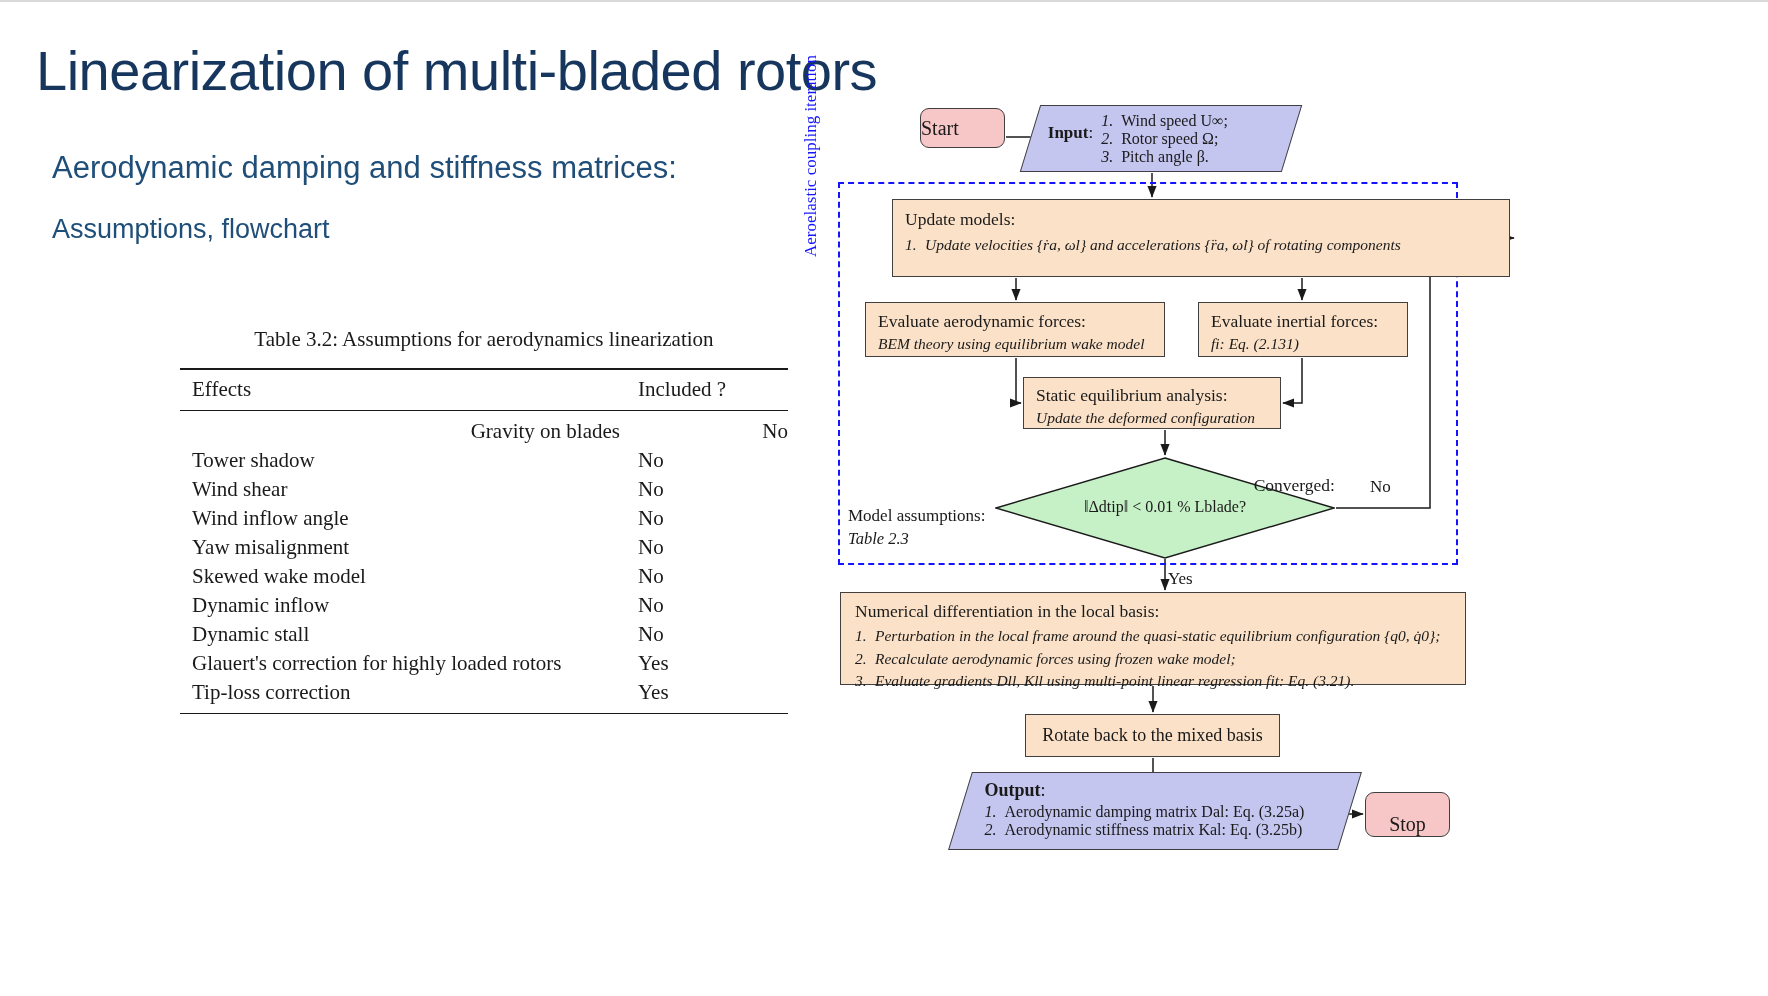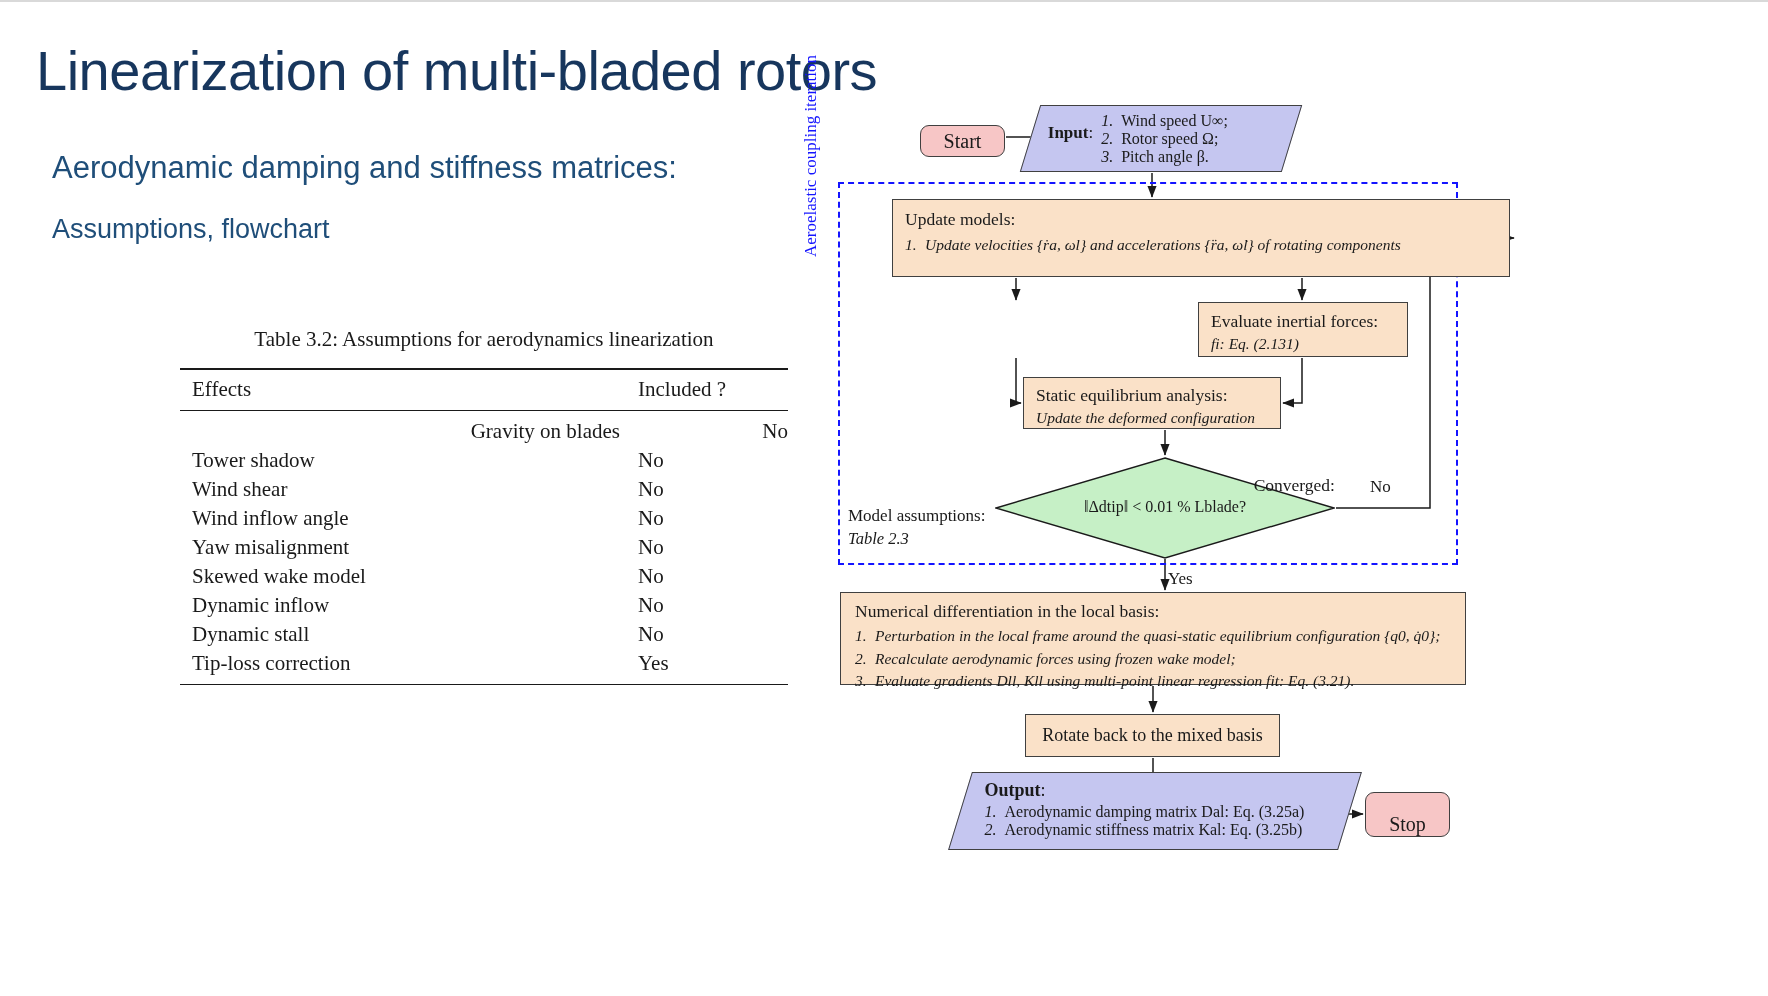--- a/index.html
+++ b/index.html
@@ -62,22 +62,22 @@
   }
   .node{
     position:absolute;box-sizing:border-box;
     border:1.3px solid #404040;
   }
   .proc{background:#fae1c8;}
   .term{background:#f7c6c6;border-radius:9px;}
   .node .hd{font-size:17.5px;line-height:1.32;}
   .node .it{font-style:italic;font-size:15.5px;line-height:1.45;}
   
-  #n-start{left:100px;top:28px;width:85px;height:32px;
-    display:flex;align-items:center;justify-content:center;font-size:20px;}
+  #n-start{left:100px;top:11px;width:85px;height:40px;
+    display:flex;align-items:center;font-size:20px;}
   #n-stop{left:545px;top:695px;width:85px;height:45px;
     display:flex;align-items:flex-end;justify-content:center;font-size:20px;}
   
   .par{position:absolute;background:#c5c6f0;border:1.3px solid #404040;
        transform:skewX(-17deg);box-sizing:border-box;}
   .par-inner{transform:skewX(17deg);}
   #n-input{left:210px;top:8px;width:262px;height:67px;}
   #n-input .par-inner{padding:6px 0 0 16px;}
   #n-output{left:140px;top:675px;width:390px;height:78px;}
   #n-output .par-inner{padding:7px 0 0 22px;}
@@ -167,20 +167,24 @@
             <td>Skewed wake model</td>
             <td>No</td>
           </tr>
         <tr>
             <td>Dynamic inflow</td>
             <td>No</td>
           </tr>
         <tr>
             <td>Dynamic stall</td>
             <td>No</td>
+          </tr>
+        <tr>
+            <td>Glauert's correction for highly loaded rotors</td>
+            <td>Yes</td>
           </tr>
         <tr class="rule-bot">
             <td>Tip-loss correction</td>
             <td>Yes</td>
           </tr>
       </tbody>
     </table>
   </div>
 
   <div id="flow">
@@ -242,20 +246,24 @@
       </div>
     </div>
 
     <div class="node proc" id="n-update">
       <div class="hd">Update models:</div>
       <div class="it" style="margin-top:3px;">
         <div><span class="num">1.</span><span>Update velocities {ṙa, ωl} and accelerations {r̈a, ω̇l} of rotating components</span></div>
       </div>
     </div>
 
+    <div class="node proc" id="n-aero">
+      <div class="hd">Evaluate aerodynamic forces:</div>
+      <div class="it">BEM theory using equilibrium wake model</div>
+    </div>
 
     <div class="node proc" id="n-inert">
       <div class="hd">Evaluate inertial forces:</div>
       <div class="it">fi: Eq. (2.131)</div>
     </div>
 
     <div class="node proc" id="n-static">
       <div class="hd">Static equilibrium analysis:</div>
       <div class="it">Update the deformed configuration</div>
     </div>

